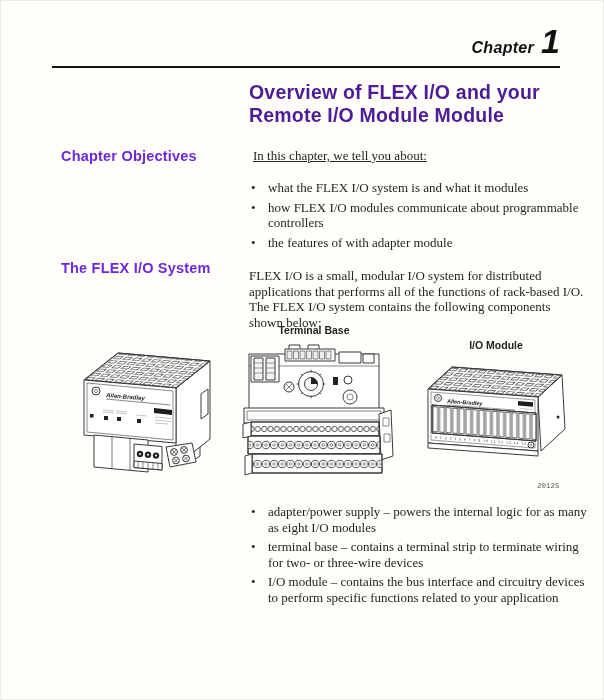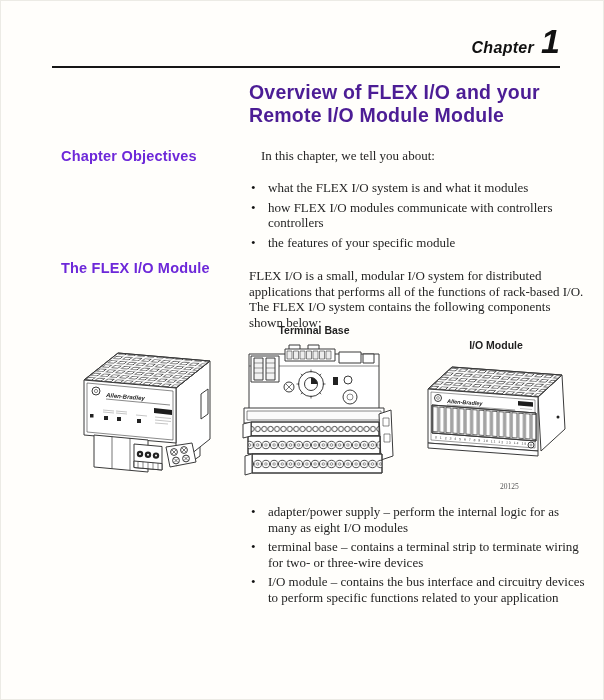--- a/index.html
+++ b/index.html
@@ -24,37 +24,37 @@
     font-size:19.5px; line-height:23px; letter-spacing:.2px; color:#4c1d95;
   }
   .side-head {
     position:absolute; left:61px;
     font-family:"Liberation Sans", sans-serif; font-weight:bold;
     font-size:14.5px; color:#6d28d9; letter-spacing:.2px;
   }
   #head-objectives { top:148px; }
   #head-flex { top:260px; }
   .body-text { font-size:13px; line-height:15.5px; color:#242424; }
-  .intro { position:absolute; left:261px; top:148px; width:330px; }
+  .intro { position:absolute; left:253px; top:148px; width:330px;text-decoration:underline; }
   .para  { position:absolute; left:249px; top:268px; width:338px; }
   .blist { position:absolute; left:251px; width:336px; }
   #list1 { top:180px; }
   #list2 { top:504px; }
   .blist .item { display:flex; gap:9px; margin-bottom:4px; }
   .blist .dot { flex:0 0 8px; width:8px; font-size:13px; line-height:15.5px; color:#111; }
   .fig-label {
     position:absolute; font-family:"Liberation Sans", sans-serif; font-weight:bold;
     font-size:10.5px; color:#222; text-align:center;
   }
   #lbl-adapter { left:70px;  width:160px; top:328px; }
   #lbl-tbase   { left:229px; width:170px; top:324px; }
   #lbl-iomod   { left:410px; width:172px; top:339px; }
   .fig-num {
-    position:absolute; left:500px; top:482px;
-    font-family:Liberation Serif, serif; font-size:7.5px; color:#555;
+    position:absolute; left:537px; top:482px;
+    font-family:Liberation Mono, monospace; font-size:7.5px; color:#555;
   }
   svg.illus { position:absolute; }
   #svg-adapter { left:70px;  top:344px; }
   #svg-tbase   { left:229px; top:344px; }
   #svg-iomod   { left:410px; top:357px; }
   svg text { font-family:"Liberation Sans", sans-serif; }
 </style>
 </head>
 <body>
 
@@ -74,29 +74,29 @@
   <div class="side-head" id="head-objectives">Chapter Objectives</div>
   <div class="body-text intro">In this chapter, we tell you about:</div>
 
   <div class="blist body-text" id="list1">
     <div class="item">
       <span class="dot">•</span>
       <span>what the FLEX I/O system is and what it modules</span>
     </div>
     <div class="item">
       <span class="dot">•</span>
-      <span>how FLEX I/O modules communicate with controllers controllers</span>
-    </div>
-    <div class="item">
-      <span class="dot">•</span>
-      <span>the features of your specific module</span>
-    </div>
-  </div>
-
-  <div class="side-head" id="head-flex">The FLEX I/O Module</div>
+      <span>how FLEX I/O modules communicate about programmable controllers</span>
+    </div>
+    <div class="item">
+      <span class="dot">•</span>
+      <span>the features of with adapter module</span>
+    </div>
+  </div>
+
+  <div class="side-head" id="head-flex">The FLEX I/O System</div>
   <div class="body-text para">FLEX I/O is a small, modular I/O system for distributed applications that performs all of the functions of rack-based I/O. The FLEX I/O system contains the following components shown below:</div>
 
   <div class="fig-label" id="lbl-tbase">Terminal Base</div>
   <div class="fig-label" id="lbl-iomod">I/O Module</div>
 
   <svg class="illus" id="svg-adapter" width="160" height="140" viewBox="0 0 160 140">
     <defs>
       <pattern id="ventA" patternUnits="userSpaceOnUse" width="9.5" height="7" patternTransform="matrix(1,0.087,0.79,-0.6,14,36)">
         <rect x="1" y="1" width="6.2" height="3.8" fill="none" stroke="#3a3a3a" stroke-width="0.9"></rect>
       </pattern>
@@ -275,21 +275,21 @@
     </g>
     <text x="37" y="46" font-size="5.5" font-weight="bold" font-style="italic" fill="#222" transform="rotate(4 37 46)">Allen-Bradley</text>
     <text x="25" y="81.5" font-size="3.4" fill="#333" letter-spacing="1" transform="rotate(4 25 81.5)">0 1 2 3 4 5 6 7 8 9 10 11 12 13 14 15</text>
   </svg>
 
   <div class="fig-num">20125</div>
 
   <div class="blist body-text" id="list2">
     <div class="item">
       <span class="dot">•</span>
-      <span>adapter/power supply – perform the internal logic for as many as eight I/O modules</span>
+      <span>adapter/power supply – powers the internal logic for as many as eight I/O modules</span>
     </div>
     <div class="item">
       <span class="dot">•</span>
       <span>terminal base – contains a terminal strip to terminate wiring for two- or three-wire devices</span>
     </div>
     <div class="item">
       <span class="dot">•</span>
       <span>I/O module – contains the bus interface and circuitry devices to perform specific functions related to your application</span>
     </div>
   </div>

